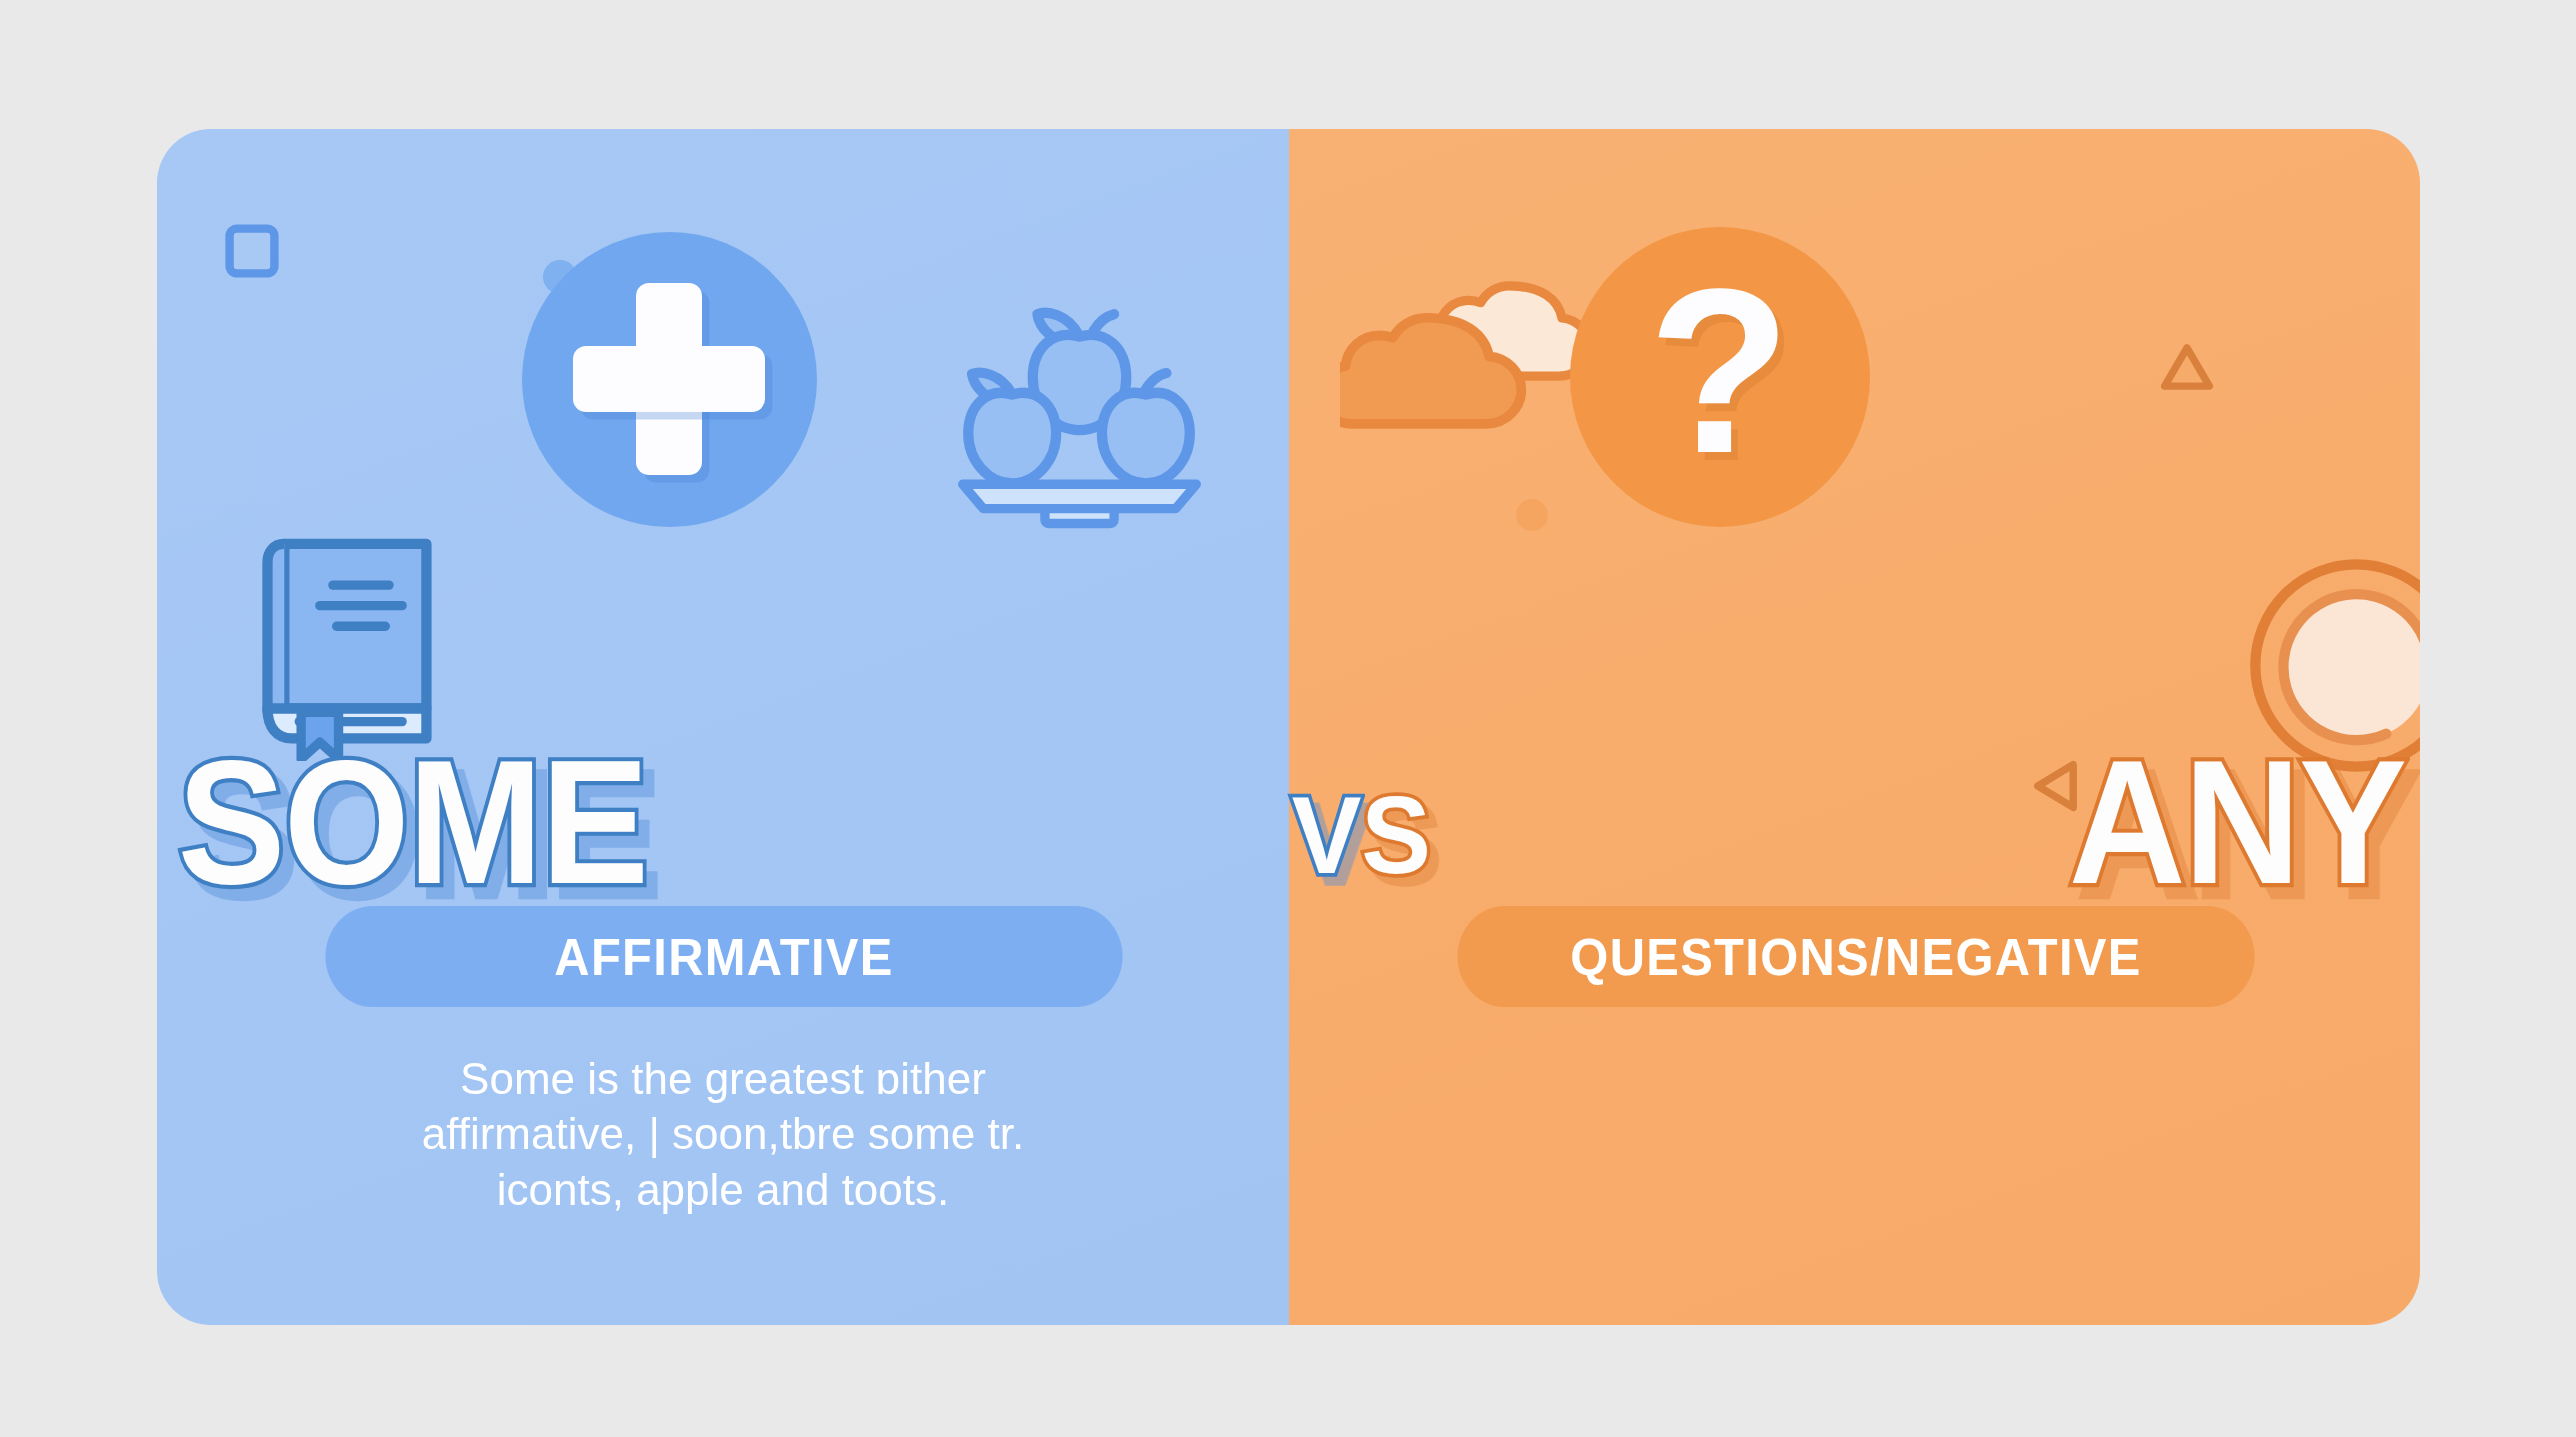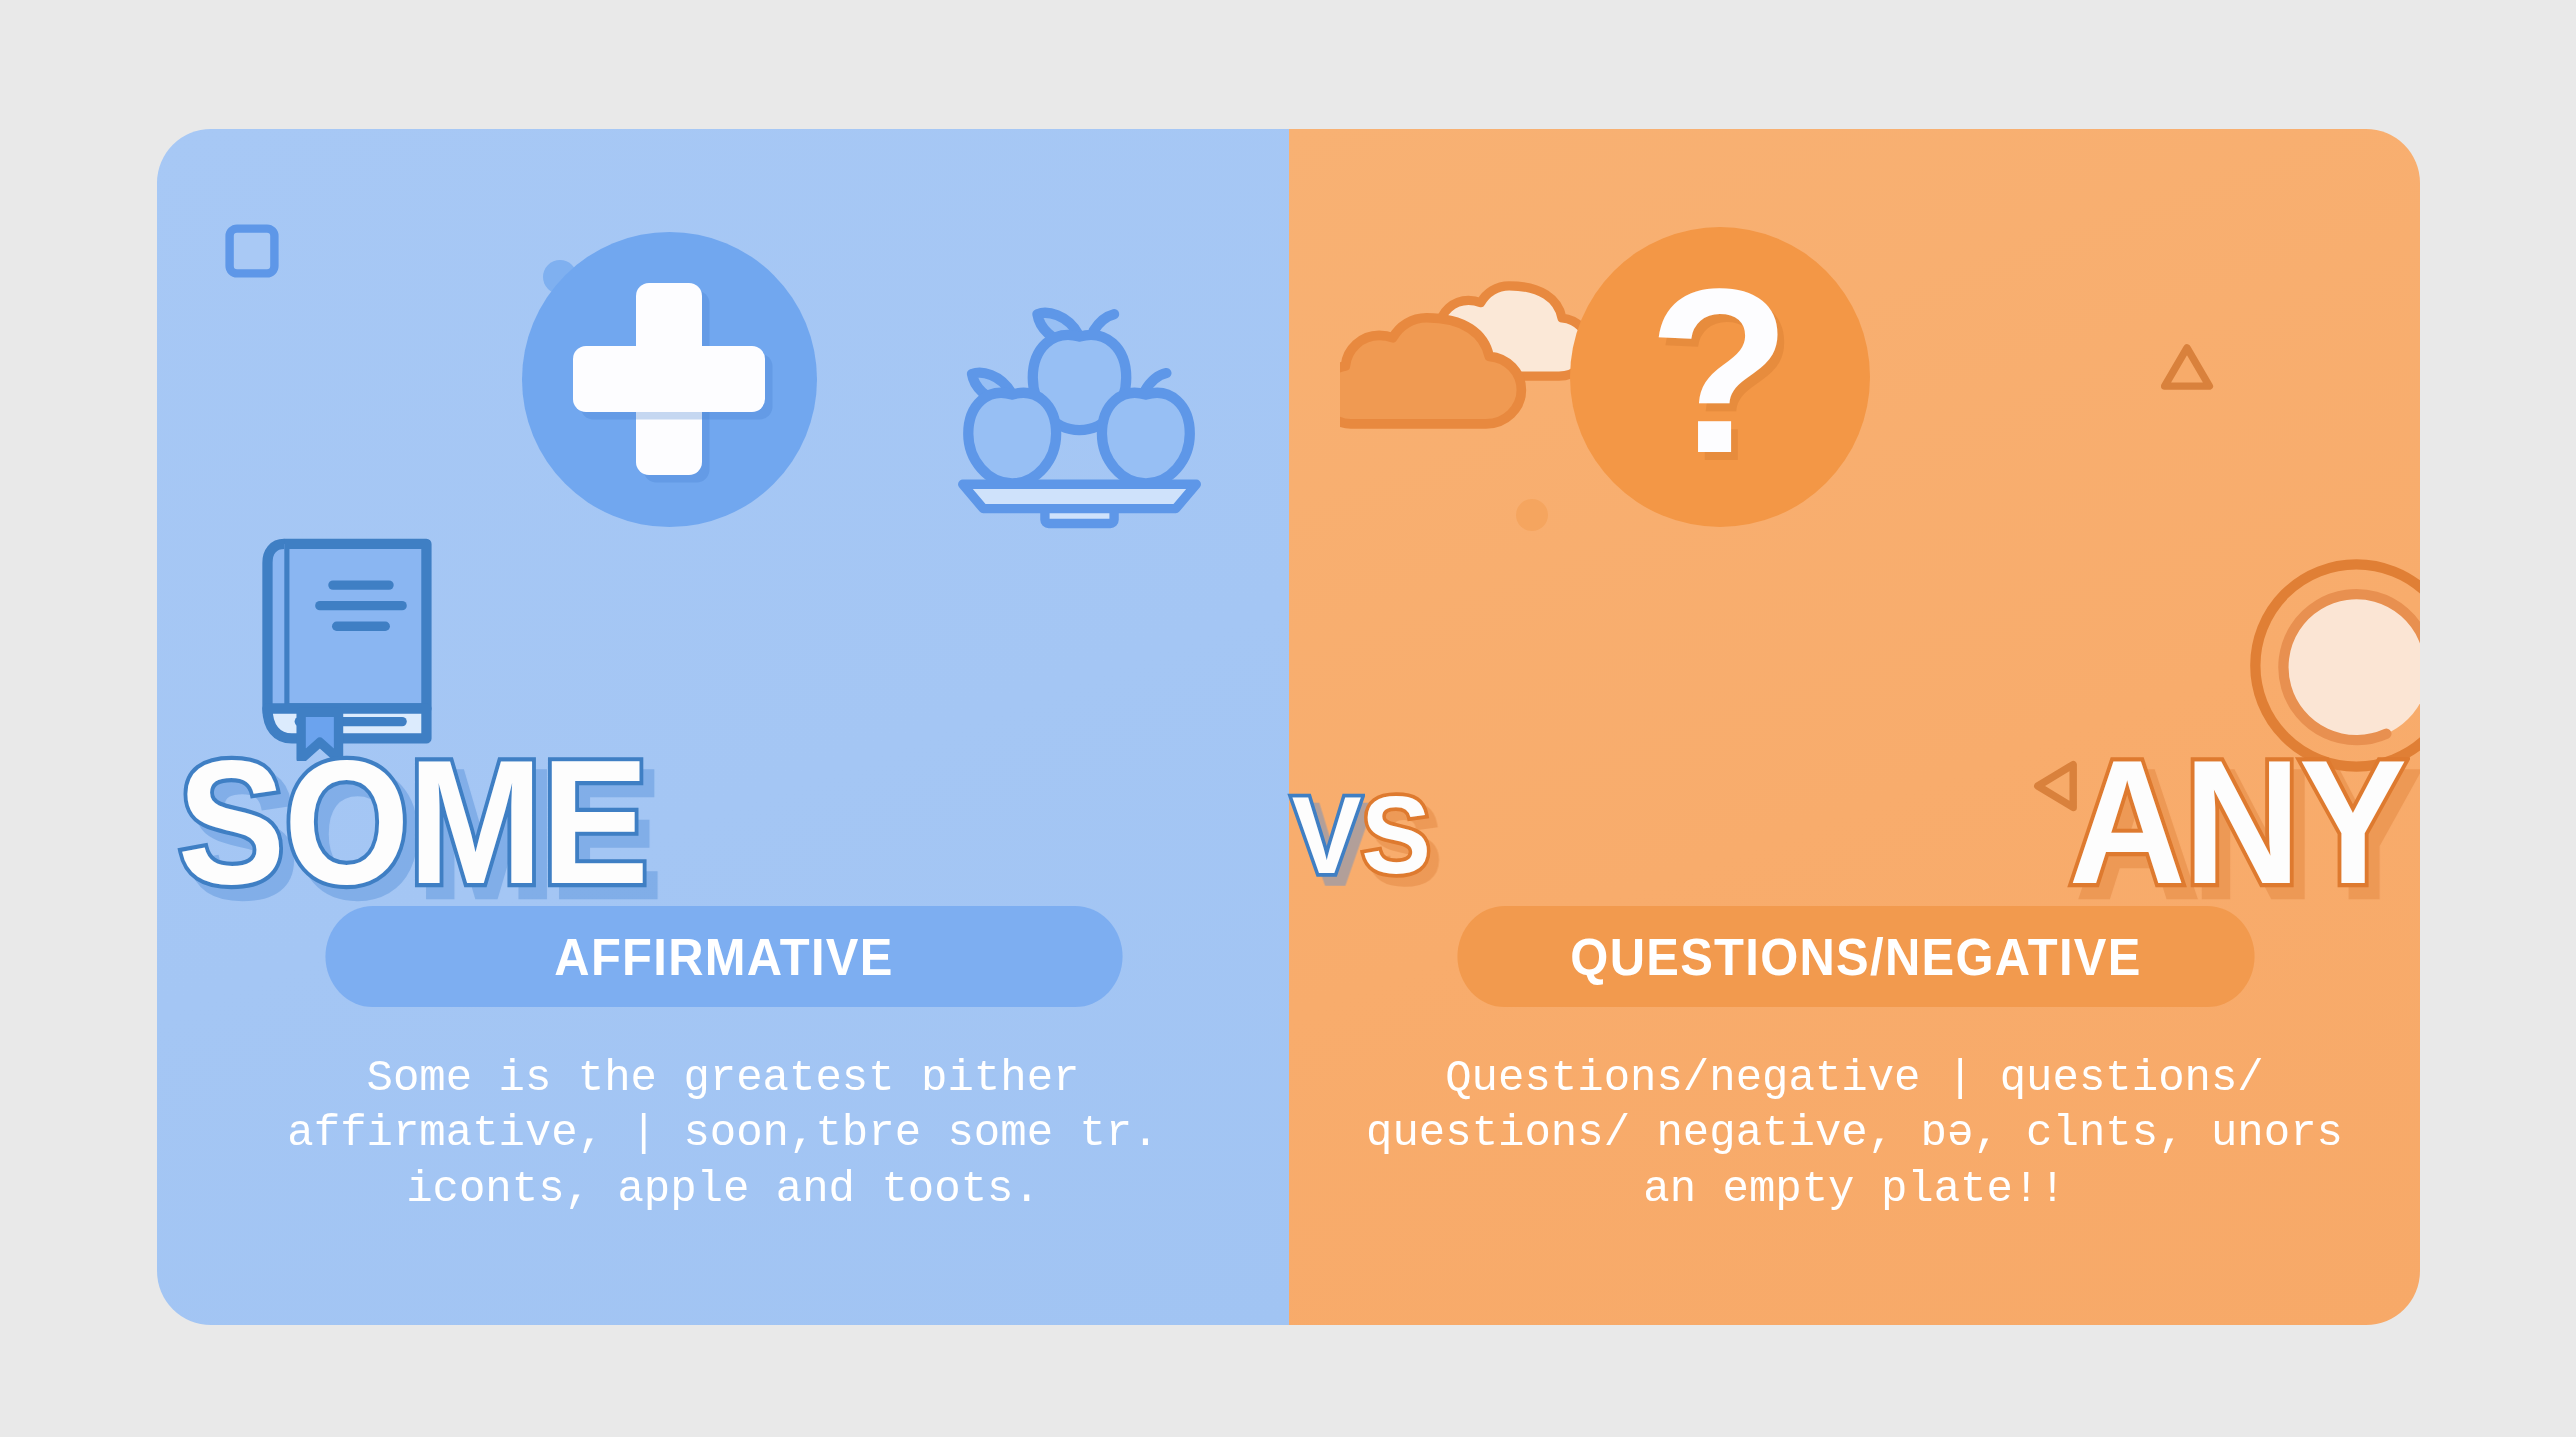--- a/index.html
+++ b/index.html
@@ -107,21 +107,21 @@
   .pill-blue   { background: #7daef1; }
   .pill-orange { background: #f29a4e; }
 
   
   .body-text {
     position: absolute;
     text-align: center;
     color: #ffffff;
     font-size: 44px;
     line-height: 1.26;
-    font-family: Liberation Mono, monospace;
+    font-family: Liberation Sans, sans-serif;
   }
   .body-text .ln { display: block; white-space: nowrap; }
 </style>
 </head>
 <body>
 
 <div id="stage">
   <div class="card">
 
     <div class="panel left">
@@ -206,25 +206,20 @@
         <circle cx="120" cy="118" r="108" fill="none" stroke="#e07f35" stroke-width="11"></circle>
         <circle cx="120" cy="120" r="78" fill="#fbe5d4"></circle>
         <path d="M198 120a78 78 0 1 0-46 71" fill="none" stroke="#e89050" stroke-width="11" stroke-linecap="round"></path>
         <path d="M262 10c14 0 22 16 22 38 0 20-8 32-16 38v156c0 6-4 10-9 10s-9-4-9-10V86c-8-6-15-18-15-38 0-22 9-38 27-38z" fill="#f09a52" stroke="#e07f35" stroke-width="9" stroke-linejoin="round"></path>
       </svg>
 
       <div class="pill pill-orange" style="left:143px; top:777px; width:848px;">
         <span>QUESTIONS/NEGATIVE</span>
       </div>
 
-      <div class="body-text" style="left:37px; top:922px; width:1058px;">
-        <span class="ln">Questions/negative | questions/</span>
-        <span class="ln">questions/ negative, ɒə, clnts, unors</span>
-        <span class="ln">an empty plate!!</span>
-      </div>
     </div>
 
     <div class="title-row">
       <span class="title-word t-some">SOME</span>
       <span class="t-vs"><span class="vs-v">V</span><span class="vs-s">S</span></span>
       <span class="title-word t-any">ANY</span>
     </div>
 
   </div>
 </div>

